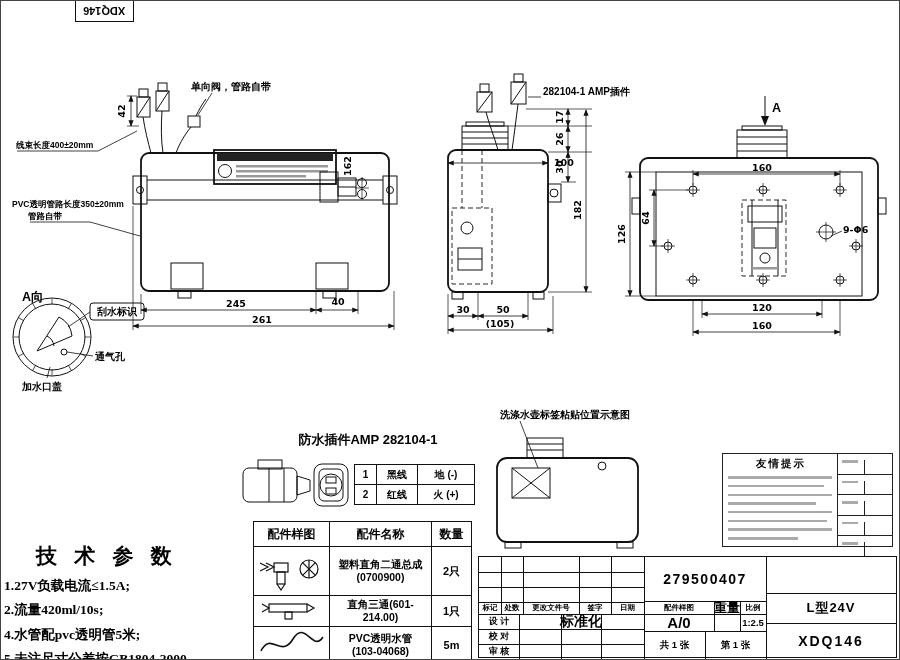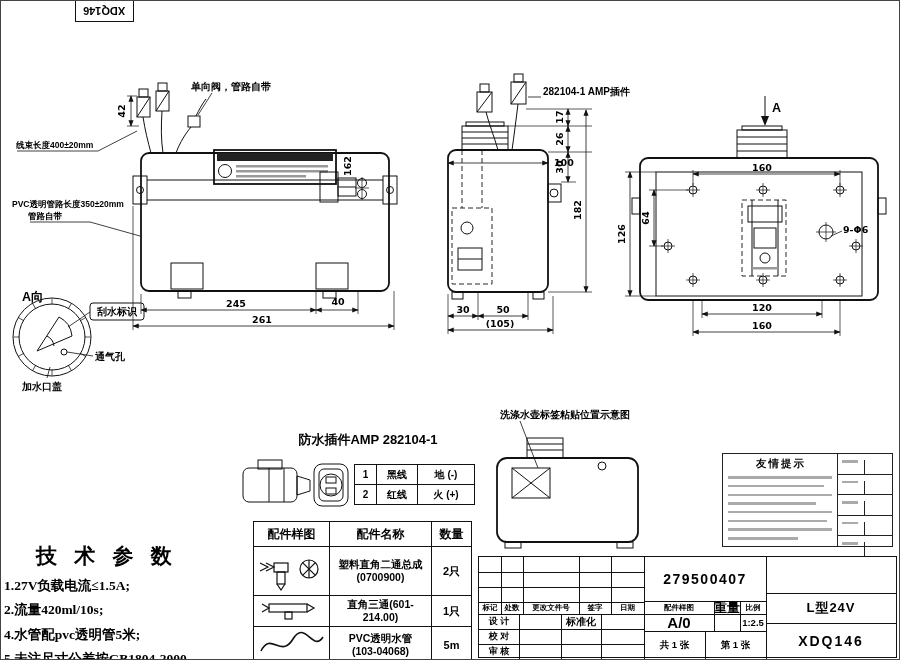--- a/index.html
+++ b/index.html
@@ -526,21 +526,21 @@
     <div class="hl" style="left:287px;top:36px;width:130px"></div>
     <div class="hl" style="left:287px;top:66px;width:130px"></div>
 
     <div class="cell" style="left:0;top:45px;width:22px;height:12px;font-size:7.5px">标记</div>
     <div class="cell" style="left:22px;top:45px;width:22px;height:12px;font-size:7.5px">处数</div>
     <div class="cell" style="left:44px;top:45px;width:56px;height:12px;font-size:7.5px">更改文件号</div>
     <div class="cell" style="left:100px;top:45px;width:32px;height:12px;font-size:7.5px">签字</div>
     <div class="cell" style="left:132px;top:45px;width:33px;height:12px;font-size:7.5px">日期</div>
 
     <div class="cell" style="left:0;top:57px;width:40px;height:15px;font-size:9px">设 计</div>
-    <div class="cell" style="left:82px;top:57px;width:40px;height:15px;font-size:10px">标准化</div>
+    <div class="cell" style="left:82px;top:57px;width:40px;height:15px;font-size:14px">标准化</div>
     <div class="cell" style="left:0;top:72px;width:40px;height:15px;font-size:9px">校 对</div>
     <div class="cell" style="left:0;top:87px;width:40px;height:15px;font-size:9px">审 核</div>
 
     <div class="cell" style="left:165px;top:0;width:122px;height:44px;font-size:14px;letter-spacing:1.5px">279500407</div>
     <div class="cell" style="left:165px;top:44px;width:70px;height:13px;font-size:7.5px">配件样图</div>
     <div class="cell" style="left:235px;top:44px;width:26px;height:13px;font-size:13px">重量</div>
     <div class="cell" style="left:261px;top:44px;width:26px;height:13px;font-size:7.5px">比例</div>
     <div class="cell" style="left:165px;top:57px;width:70px;height:17px;font-size:15px">A/0</div>
     <div class="cell" style="left:261px;top:57px;width:26px;height:17px;font-size:9.5px">1:2.5</div>
     <div class="cell" style="left:165px;top:74px;width:61px;height:28px;font-size:9.5px">共 1 张</div>

